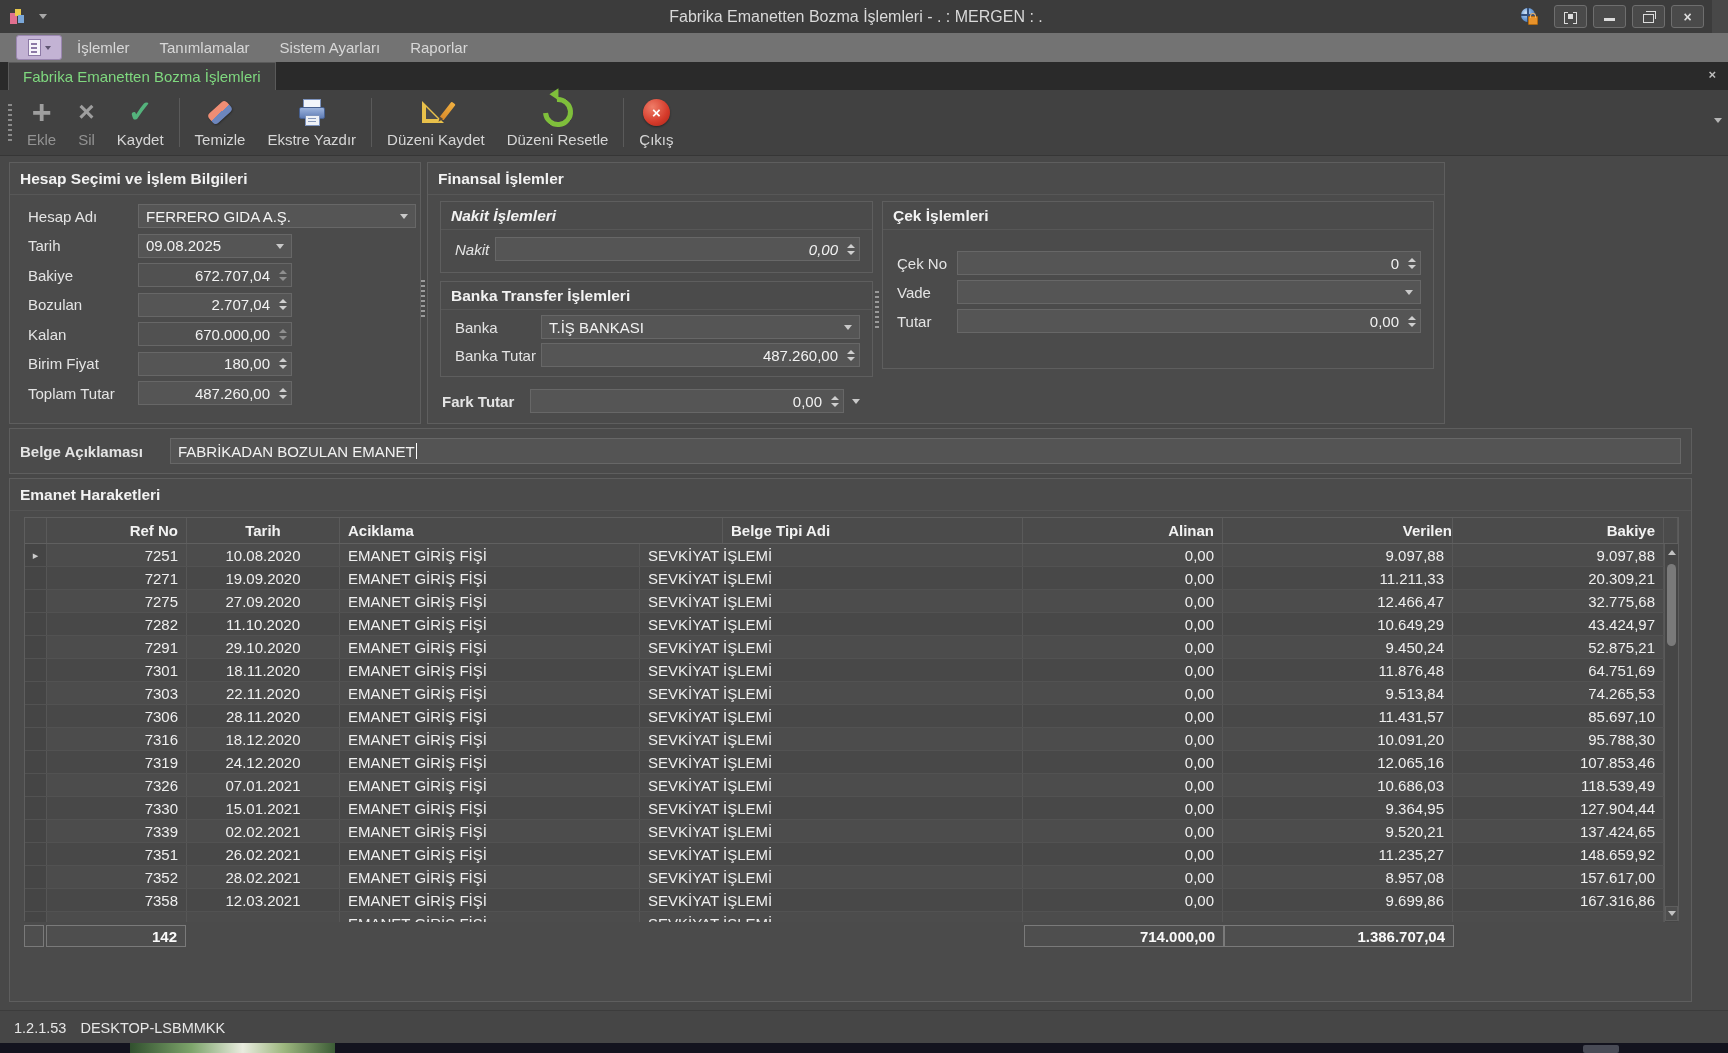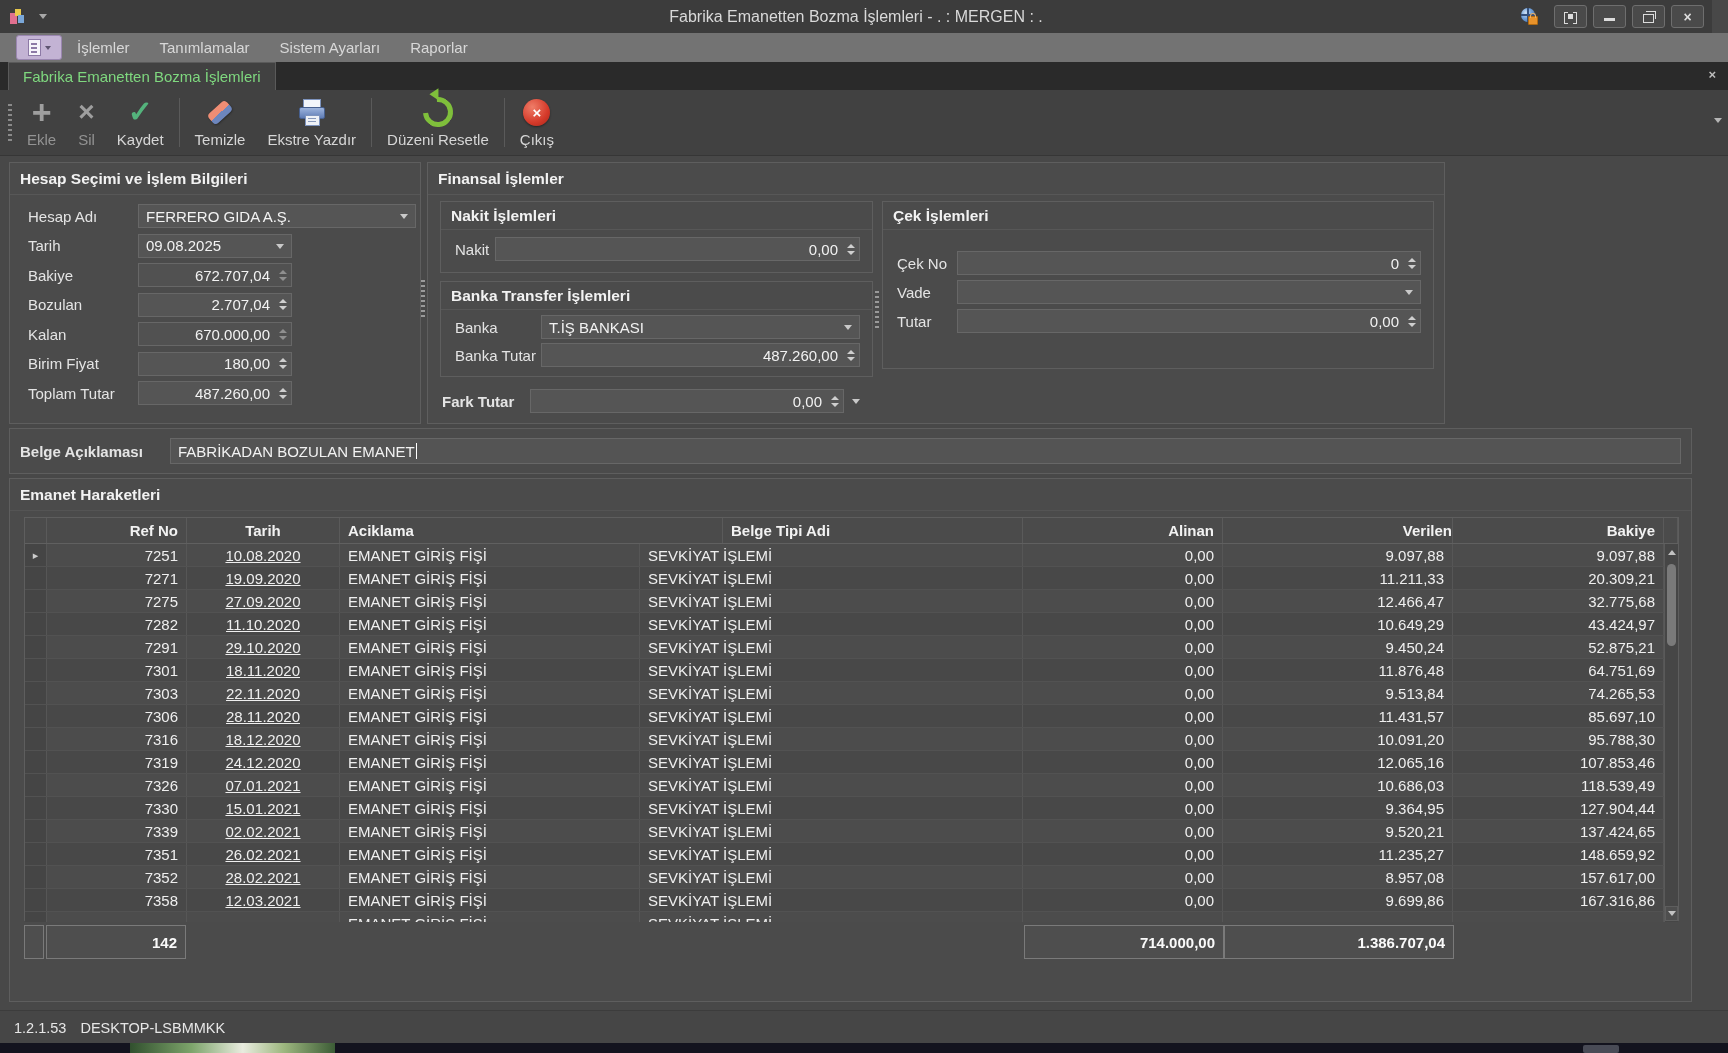--- a/index.html
+++ b/index.html
@@ -107,21 +107,21 @@
   
   .grid{position:absolute;border:1px solid #5e5e5e;box-sizing:border-box;background:#4a4a4a;}
   .ghead{display:flex;height:26px;background:#4b4b4b;border-bottom:1px solid #606060;box-sizing:border-box;}
   .ghead .hcell{font-size:15px;font-weight:bold;color:#f2f2f2;display:flex;align-items:center;border-right:1px solid #5a5a5a;box-sizing:border-box;}
   .grid-rows{position:absolute;left:0;top:26px;right:14px;height:378px;overflow:hidden;}
   .grow{display:flex;height:23px;box-sizing:border-box;border-bottom:1px solid #525252;background:#4c4c4c;}
   .grow.alt{background:#484848;}
   .grow .cell{font-size:15px;color:#efefef;display:flex;align-items:center;border-right:1px solid #565656;box-sizing:border-box;white-space:nowrap;overflow:hidden;}
   .c-sel{flex:0 0 22px;background:#454545;color:#cccccc;font-size:11px;justify-content:center;display:flex;align-items:center;border-right:1px solid #565656;box-sizing:border-box;}
   .c0{flex:0 0 140px;justify-content:flex-end;padding-right:8px;}
-  .c1{flex:0 0 153px;justify-content:center;text-decoration:underline;}
+  .c1{flex:0 0 153px;justify-content:center;}
   .c2{flex:0 0 300px;padding-left:8px;}
   .c3{flex:1 1 auto;padding-left:8px;}
   .c4{flex:0 0 200px;justify-content:flex-end;padding-right:8px;}
   .c5{flex:0 0 230px;justify-content:flex-end;padding-right:8px;}
   .c6{flex:0 0 211px;justify-content:flex-end;padding-right:8px;}
   .h-sel{flex:0 0 22px;border-right:1px solid #5a5a5a;}
   .h0{flex:0 0 140px;justify-content:flex-end;padding-right:8px;}
   .h1{flex:0 0 153px;justify-content:center;}
   .h2{flex:0 0 300px;padding-left:8px;}
   .h3{flex:1 1 auto;padding-left:8px;}
@@ -129,21 +129,21 @@
   .h5{flex:0 0 230px;justify-content:flex-end;padding-right:0;}
   .h6{flex:0 0 211px;justify-content:flex-end;padding-right:8px;}
   .h7{flex:0 0 14px;border-right:none;}
   .vscroll{position:absolute;right:0;top:26px;width:14px;height:378px;background:#464646;border-left:1px solid #5a5a5a;box-sizing:border-box;}
   .vs-btn{position:absolute;left:0;width:13px;height:15px;display:flex;align-items:center;justify-content:center;}
   .vs-up{top:1px;} .vs-dn{bottom:1px;background:#4e4e4e;border:1px solid #5e5e5e;box-sizing:border-box;}
   .vs-up i{width:0;height:0;border-left:4px solid transparent;border-right:4px solid transparent;border-bottom:5px solid #c2c2c2;}
   .vs-dn i{width:0;height:0;border-left:4px solid transparent;border-right:4px solid transparent;border-top:5px solid #c2c2c2;}
   .vs-thumb{position:absolute;left:2px;top:20px;width:9px;height:82px;background:#7a7a7a;border-radius:5px;}
   .sumrow{position:absolute;height:28px;}
-  .sumbox{position:absolute;top:0;height:34px;border:1px solid #7a7a7a;background:#4e4e4e;box-sizing:border-box;
+  .sumbox{position:absolute;top:0;height:22px;border:1px solid #7a7a7a;background:#4e4e4e;box-sizing:border-box;
     display:flex;align-items:center;justify-content:flex-end;padding-right:8px;font-size:15px;font-weight:bold;color:#fafafa;}
   
   .statusbar{position:absolute;left:0;right:0;top:1010px;height:33px;background:#464646;border-top:1px solid #3c3c3c;display:flex;align-items:center;}
   .status-item{font-size:14.5px;color:#e6e6e6;margin-left:14px;}
   .taskbar{position:absolute;left:0;right:0;bottom:0;height:10px;background:#13131e;}
   .tk-photo{position:absolute;left:130px;top:0;width:205px;height:10px;
     background:linear-gradient(90deg,#31502e 0%,#7da46b 30%,#e9ecdf 55%,#9db77f 75%,#3c5c36 100%);}
   .tk-glow{position:absolute;left:1583px;top:2px;width:36px;height:8px;background:rgba(215,222,235,.28);border-radius:2px;}
 </style>
 </head>
@@ -230,20 +230,29 @@
         <span class="p-paper"></span>
           <span class="p-body"></span>
           <span class="p-out"></span>
       </span>
     </div>
     <div class="tlabel">Ekstre Yazdır</div>
   </div>
   <div class="tsep"></div>
   <div class="tbtn">
     <div class="ticon">
+      <span class="ruler-pencil">
+        <span class="ruler"></span>
+          <span class="pencil"></span>
+      </span>
+    </div>
+    <div class="tlabel">Düzeni Kaydet</div>
+  </div>
+  <div class="tbtn">
+    <div class="ticon">
         <span class="reset-ring"></span>
       </div>
     <div class="tlabel">Düzeni Resetle</div>
   </div>
   <div class="tsep"></div>
   <div class="tbtn">
     <div class="ticon">
         <span class="exit-circle">
           <span>×</span>
         </span>
@@ -321,21 +330,21 @@
       </div>
     </div>
   </div>
 </div>
 
 <div class="splitter" style="left:421px;top:280px;height:40px;"></div>
 
 <div class="panel" style="left:427px;top:162px;width:1018px;height:262px;">
   <div class="pcap">Finansal İşlemler</div>
 
-  <div class="grp" style="left:12px;top:38px;width:433px;height:72px;">
+  <div class="grp" style="left:12px;top:38px;width:433px;height:72px;font-style:italic;">
     <div class="gcap">Nakit İşlemleri</div>
     <div class="frow">
       <span class="flabel" style="width:40px;">Nakit</span>
       <div class="ctl" style="flex:1;">
         <span class="val-r">0,00</span>
         <span class="spin">
             <i class="sp-up"></i>
             <i class="sp-dn"></i>
           </span>
       </div>

